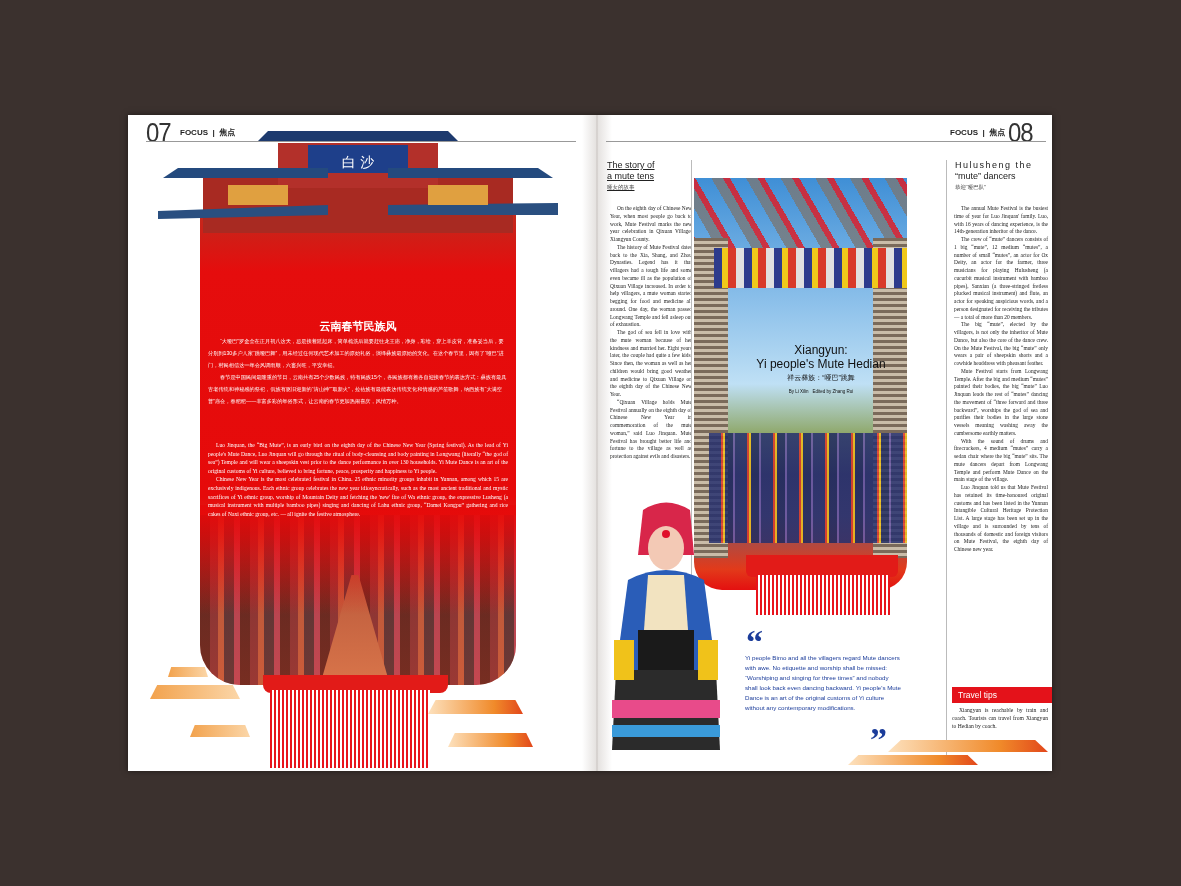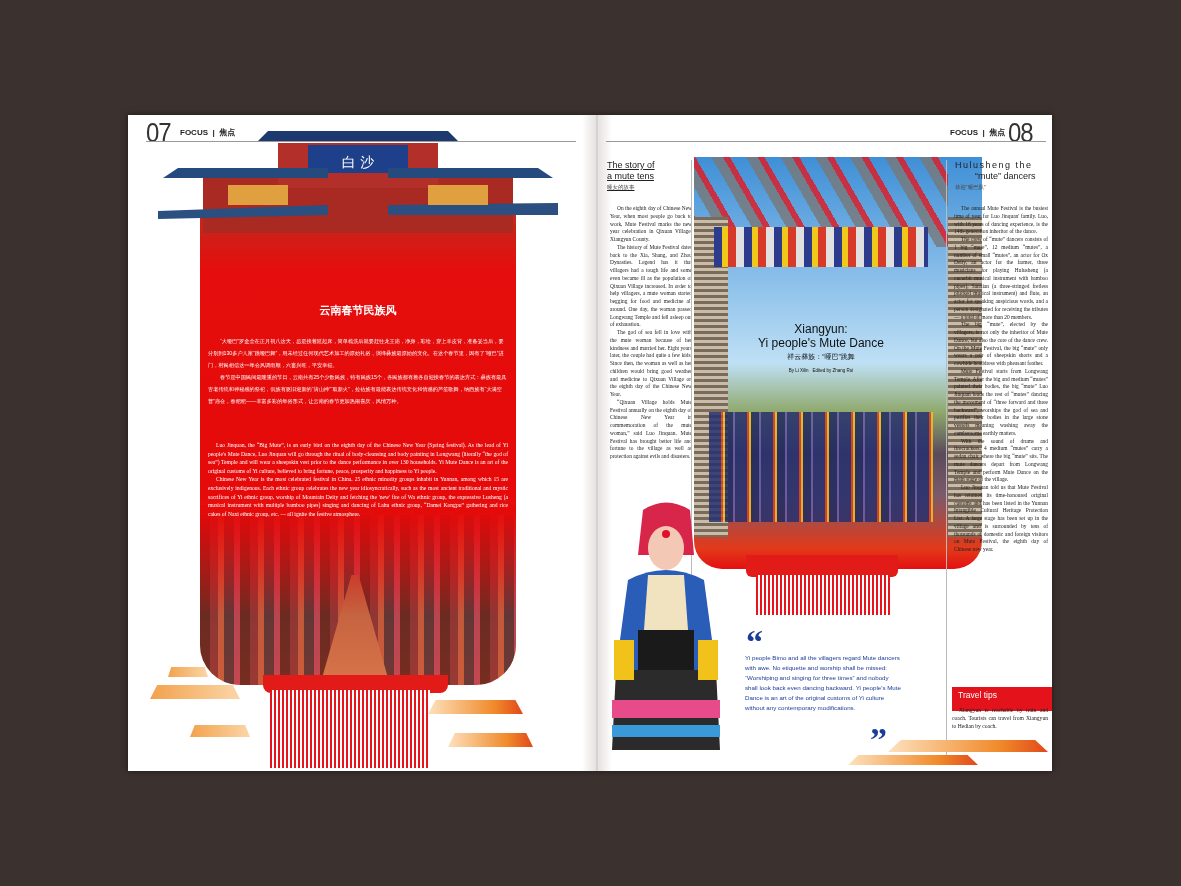--- a/index.html
+++ b/index.html
@@ -14,48 +14,48 @@
     background:linear-gradient(180deg,#c4281c 0%,#e50d0d 12%,#e60a0a 60%,#d2382a 72%,#a8442f 85%,#c24a2f 100%);}
   .lantern-l .bottom-photo{position:absolute;left:0;top:300px;width:316px;height:170px;
     background:repeating-linear-gradient(90deg,#3a1616 0 10px,#7a2b38 10px 18px,#d46b43 18px 24px,#2b2b3a 24px 34px,#c7466b 34px 40px);opacity:.55;}
   .lantern-l .fade{position:absolute;left:0;top:290px;width:316px;height:110px;background:linear-gradient(180deg,#e60a0a 0%,rgba(230,10,10,0) 100%);}
   .lantern-l .street{position:absolute;left:120px;top:360px;width:70px;height:110px;background:linear-gradient(180deg,#bb5a3c,#d9754a);clip-path:polygon(45% 0,55% 0,100% 100%,0 100%);}
   .lantern-neck-l{position:absolute;left:135px;top:560px;width:185px;height:18px;background:#e21b18;border-radius:0 0 8px 8px;}
   .tassel{position:absolute;background:repeating-linear-gradient(90deg,#e8141c 0 2px,#fff 2px 4px);}
   
   .roof{position:absolute;left:30px;top:8px;width:400px;height:110px;}
   .headline{position:absolute;left:80px;top:150px;width:300px;text-align:center;color:#fff;font-weight:bold;font-size:21px;line-height:23px;letter-spacing:-.3px;}
-  .headline-cn{position:absolute;left:80px;top:188px;width:300px;text-align:center;color:#fff;font-family:"DejaVu Serif",serif;font-size:11px;font-weight:bold;}
+  .headline-cn{position:absolute;left:80px;top:204px;width:300px;text-align:center;color:#fff;font-family:"DejaVu Serif",serif;font-size:11px;font-weight:bold;}
   .cn-body{position:absolute;left:80px;top:220px;width:300px;color:#fff;font-size:5.2px;line-height:12px;}
   .cn-body p{margin:0;text-indent:12px;}
   .en-body{position:absolute;left:80px;top:326px;width:300px;color:#fff;font-family:"Liberation Serif",serif;font-size:5.6px;line-height:8.6px;text-align:justify;}
   .en-body p{margin:0;text-indent:8px;}
   .cloud{position:absolute;height:10px;background:linear-gradient(90deg,#f2a24d,#fbd6a8);clip-path:polygon(8% 0,92% 0,100% 100%,0 100%);}
   .cloud.r{background:linear-gradient(90deg,#fde1bd,#f08a2a 70%,#e2471b);}
   
   .col-head{position:absolute;color:#222;font-size:9px;line-height:11px;}
   .col-head .cn{font-size:5.5px;color:#444;}
   .col-text{position:absolute;font-family:"Liberation Serif",serif;font-size:5.4px;line-height:7.75px;color:#222;text-align:justify;}
   .col-text p{margin:0;text-indent:7px;}
   .vline{position:absolute;width:1px;background:#bbb;}
-  .lantern-r{position:absolute;left:566px;top:42px;width:288px;height:412px;border-radius:0 0 28px 28px;overflow:hidden;
+  .lantern-r{position:absolute;left:566px;top:63px;width:213px;height:412px;border-radius:0 0 28px 28px;overflow:hidden;
     background:linear-gradient(180deg,#3f8fd6 0%,#8cc0ea 30%,#bfe0f5 50%,#8fa86b 62%,#5a4a5c 72%,#7b5a6a 82%,#e23a1a 95%,#e41010 100%);}
   .gate-top{position:absolute;left:0;top:0;width:254px;height:90px;background:repeating-linear-gradient(60deg,rgba(120,120,120,.8) 0 10px,rgba(220,30,40,.85) 10px 16px,rgba(80,80,80,.0) 16px 30px);}
   .beam{position:absolute;left:20px;top:70px;width:214px;height:40px;background:repeating-linear-gradient(90deg,#2d3b8c 0 8px,#f0c81a 8px 14px,#d83a2a 14px 22px,#e0e0e0 22px 30px);}
   .pillar{position:absolute;top:60px;width:34px;height:320px;background:repeating-linear-gradient(180deg,#7a6a5a 0 3px,#c9bca8 3px 6px);}
   .dancers{position:absolute;left:15px;top:255px;width:224px;height:110px;background:repeating-linear-gradient(90deg,#26306e 0 12px,#e03c2a 12px 14px,#f2c21a 14px 16px,#1f2a60 16px 24px,#6b5aa8 24px 26px);opacity:.85;}
   .title-r{position:absolute;left:0;top:165px;width:254px;text-align:center;color:#111;}
   .title-r .t1{font-size:12px;line-height:14px;}
   .title-r .cn{font-size:7px;margin-top:2px;}
   .title-r .by{font-size:4.5px;margin-top:6px;}
   .neck-r{position:absolute;left:618px;top:440px;width:152px;height:22px;background:#e21b18;border-radius:0 0 6px 6px;}
   .woman{position:absolute;left:480px;top:385px;width:116px;height:255px;}
   .quote-mark{position:absolute;color:#1b3c9a;font-family:"Liberation Serif",serif;font-weight:bold;font-size:34px;line-height:30px;}
   .quote-text{position:absolute;left:617px;top:538px;width:157px;color:#1b3c9a;font-size:6.2px;line-height:10px;}
-  .tips-bar{position:absolute;left:824px;top:572px;width:100px;height:24px;background:#e4121a;color:#fff;font-size:8.5px;line-height:16px;padding-left:6px;box-sizing:border-box;}
+  .tips-bar{position:absolute;left:824px;top:572px;width:100px;height:16px;background:#e4121a;color:#fff;font-size:8.5px;line-height:16px;padding-left:6px;box-sizing:border-box;}
   .tips-text{position:absolute;left:824px;top:591px;width:96px;font-family:"Liberation Serif",serif;font-size:5.6px;line-height:8px;color:#222;text-align:justify;}
   .tips-text p{margin:0;text-indent:7px;}
 </style>
 </head>
 <body>
 
 <div class="spread">
   <div class="gutter"></div>
 
   <div class="page-num" style="left:18px;">07</div>
@@ -118,21 +118,21 @@
   <div class="vline" style="left:563px;top:45px;height:490px;"></div>
 
   <div class="lantern-r">
     <div class="gate-top"></div>
     <div class="pillar" style="left:0;"></div>
     <div class="pillar" style="right:0;"></div>
     <div class="beam"></div>
     <div class="dancers"></div>
     <div class="title-r">
       <div class="t1">Xiangyun:</div>
-      <div class="t1">Yi people's Mute Dance</div>
+      <div class="t1">Yi people's Mute Hedian</div>
       <div class="cn">祥云彝族：“哑巴”跳舞</div>
       <div class="by"><span>By Li Xilin</span>&nbsp;&nbsp;&nbsp;<span>Edited by Zhang Rui</span></div>
     </div>
   </div>
   <div class="neck-r"></div>
   <div class="tassel" style="left:628px;top:460px;width:134px;height:40px;"></div>
 
   <svg class="woman" viewBox="0 0 116 255">
     <path d="M35 10 Q58 -5 82 10 L86 55 L30 55 Z" fill="#d8264a"></path>
     <ellipse cx="58" cy="48" rx="18" ry="22" fill="#f3c9b5"></ellipse>
@@ -147,21 +147,21 @@
     <rect x="90" y="140" width="20" height="40" fill="#f0c21a"></rect>
   </svg>
 
   <div class="quote-mark" style="left:618px;top:512px;">“</div>
   <div class="quote-text">Yi people Bimo and all the villagers regard Mute dancers with awe. No etiquette and worship shall be missed: “Worshiping and singing for three times” and nobody shall look back even dancing backward. Yi people's Mute Dance is an art of the original customs of Yi culture without any contemporary modifications.</div>
   <div class="quote-mark" style="left:742px;top:610px;">”</div>
 
   <div class="vline" style="left:818px;top:45px;height:600px;"></div>
   <div class="col-head" style="left:827px;top:45px;letter-spacing:1.5px;">
     <div>Hulusheng the</div>
-    <div style="letter-spacing:0;margin-left:20px;">“mute” dancers</div>
+    <div style="letter-spacing:0;">“mute” dancers</div>
     <div class="cn" style="letter-spacing:0;">恭迎“哑巴队”</div>
   </div>
   <div class="col-text" style="left:826px;top:90px;width:94px;">
     <p>The annual Mute Festival is the busiest time of year for Luo Jinquan' family. Luo, with 16 years of dancing experience, is the 14th-generation inheritor of the dance.</p>
     <p>The crew of “mute” dancers consists of 1 big “mute”, 12 medium “mutes”, a number of small “mutes”, an actor for Ox Deity, an actor for the farmer, three musicians for playing Hulusheng (a cucurbit musical instrument with bamboo pipes), Sanxian (a three-stringed fretless plucked musical instrument) and flute, an actor for speaking auspicious words, and a person designated for receiving the tributes — a total of more than 20 members.</p>
     <p>The big “mute”, elected by the villagers, is not only the inheritor of Mute Dance, but also the core of the dance crew. On the Mute Festival, the big “mute” only wears a pair of sheepskin shorts and a cowhide headdress with pheasant feather.</p>
     <p>Mute Festival starts from Longwang Temple. After the big and medium “mutes” painted their bodies, the big “mute” Luo Jinquan leads the rest of “mutes” dancing the movement of “three forward and three backward”, worships the god of sea and purifies their bodies in the large stone vessels meaning washing away the cumbersome earthly matters.</p>
     <p>With the sound of drums and firecrackers, 4 medium “mutes” carry a sedan chair where the big “mute” sits. The mute dancers depart from Longwang Temple and perform Mute Dance on the main stage of the village.</p>
     <p>Luo Jinquan told us that Mute Festival has retained its time-honoured original customs and has been listed in the Yunnan Intangible Cultural Heritage Protection List. A large stage has been set up in the village and is surrounded by tens of thousands of domestic and foreign visitors on Mute Festival, the eighth day of Chinese new year.</p>
   </div>

